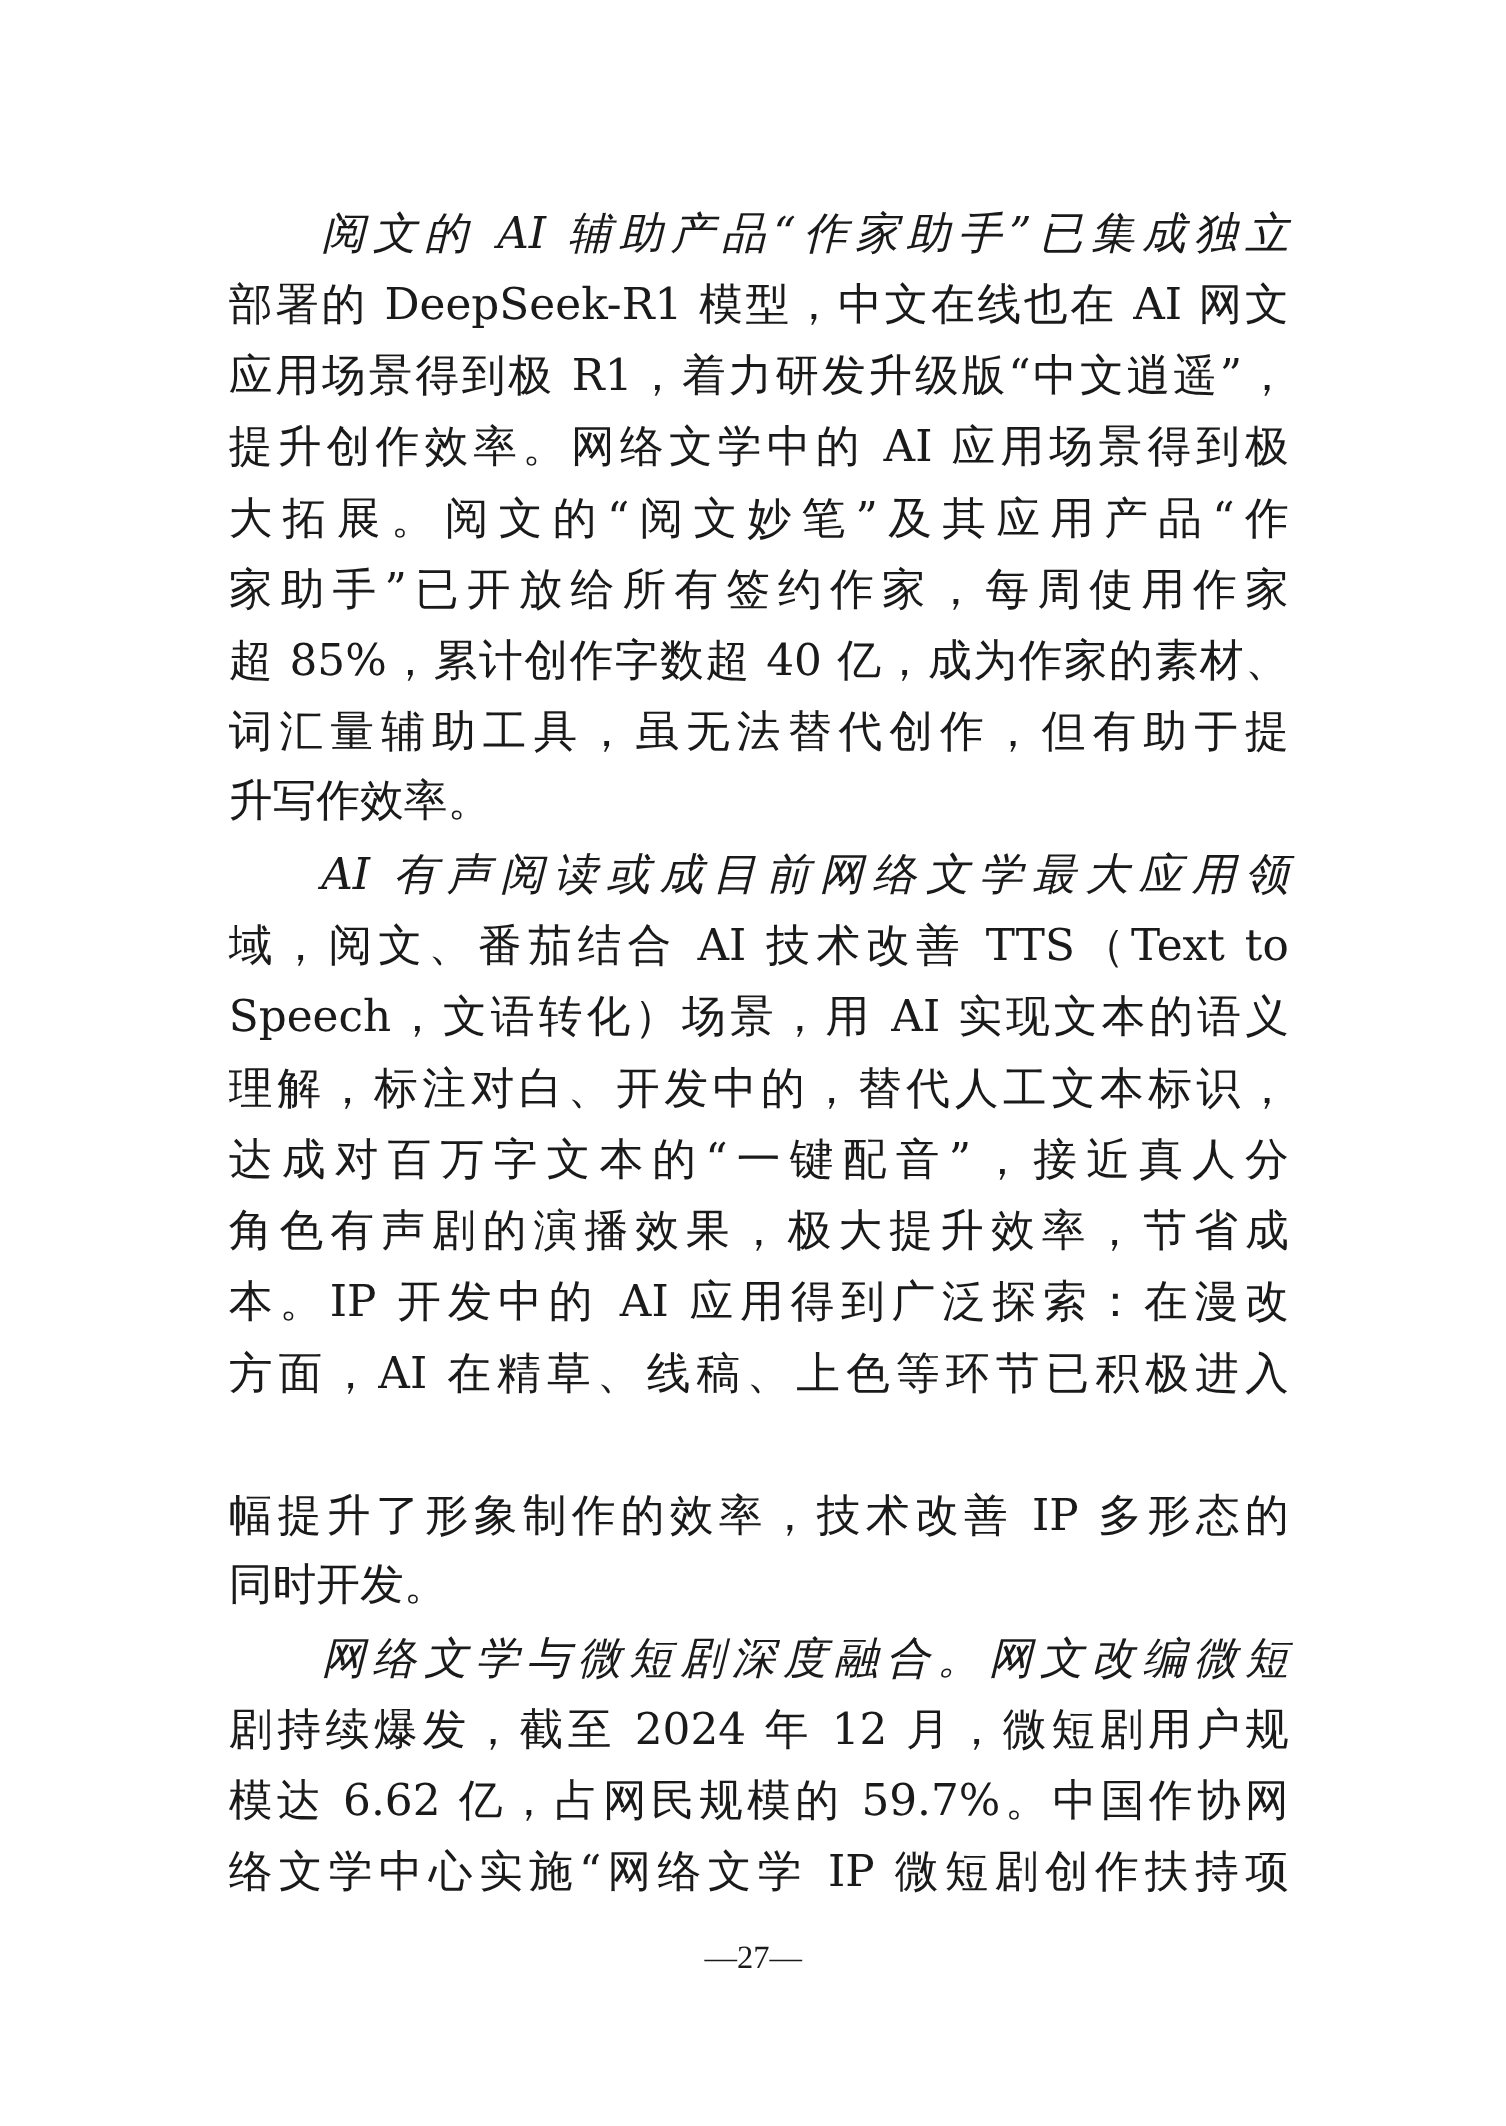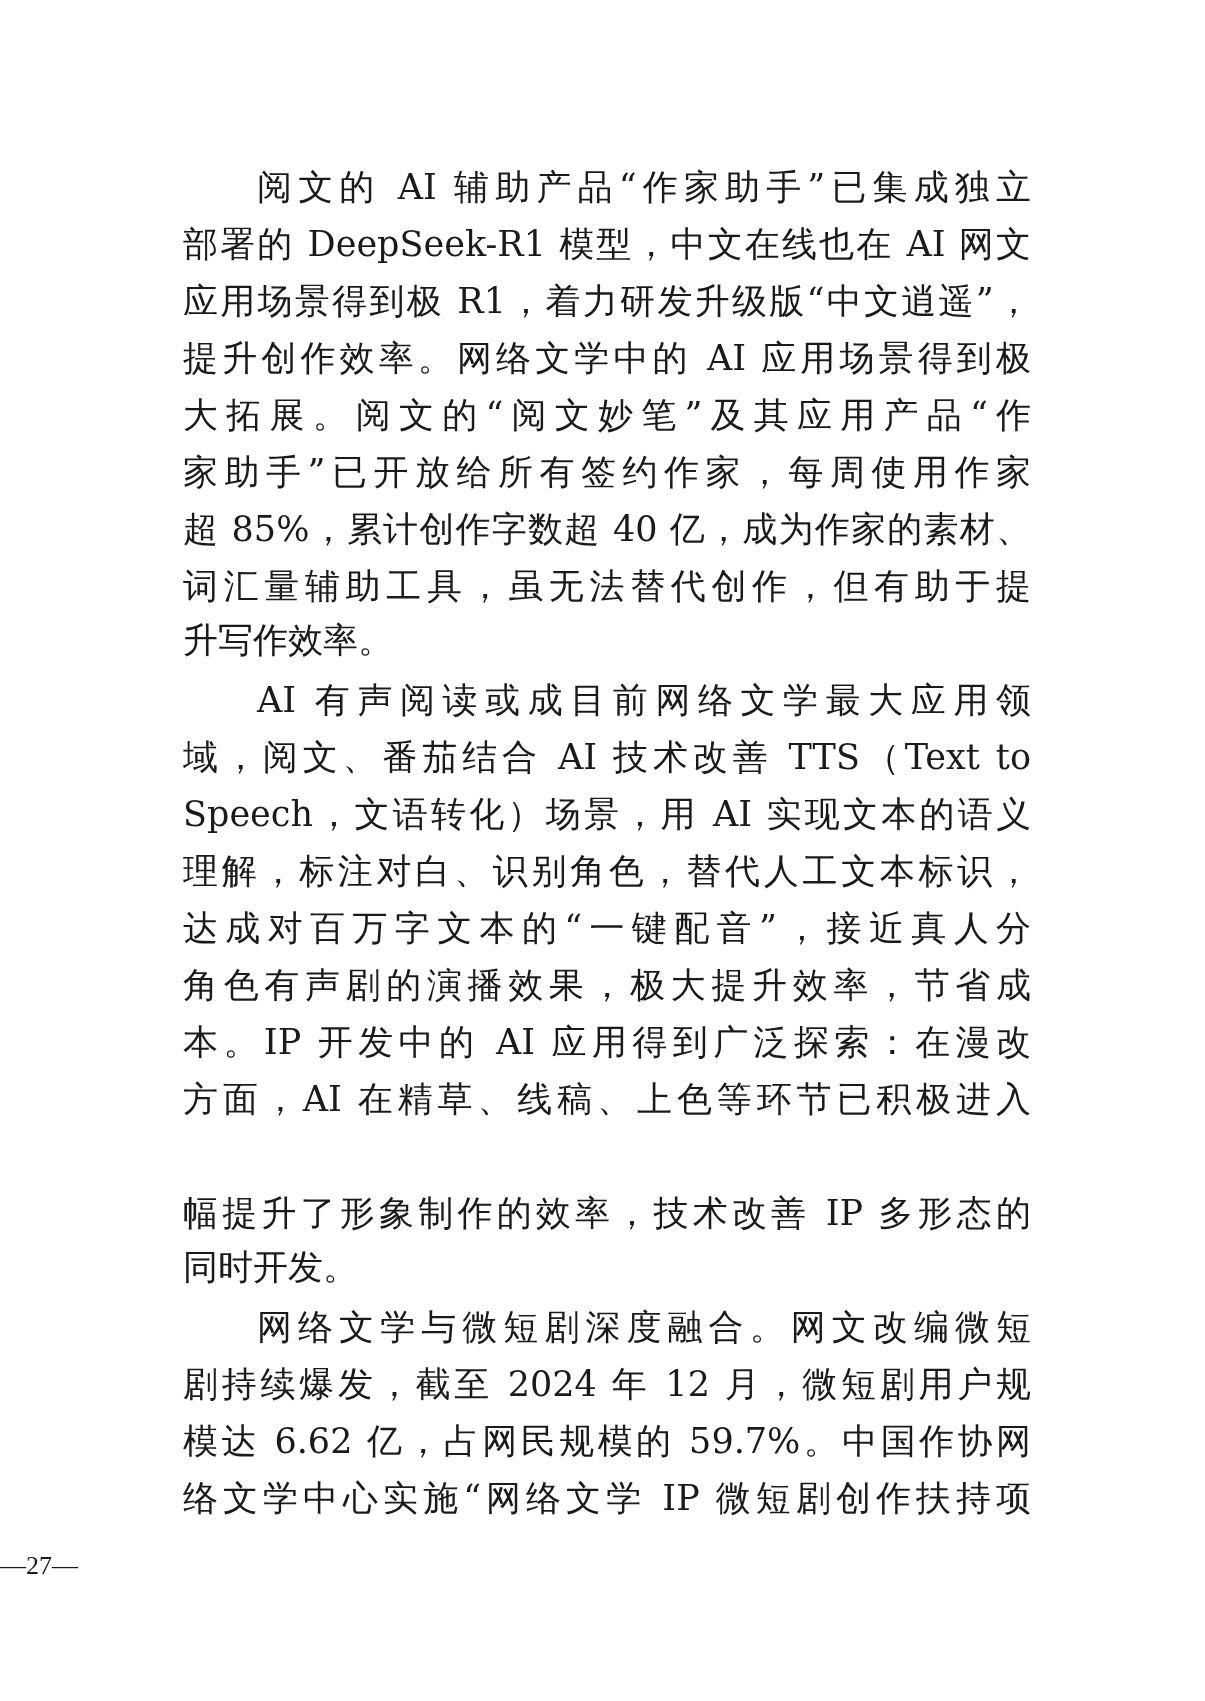--- a/index.html
+++ b/index.html
@@ -2,44 +2,44 @@
 <html><head>
 <meta charset="utf-8">
 <style>
   html, body { margin: 0; padding: 0; background: #ffffff; }
   body { width: 1205px; height: 1701px; position: relative; overflow: hidden;
          font-family: "DejaVu Serif", "Liberation Serif", serif; color: #1a1a1a; }
   .page { position: absolute; left: 0; top: 0; width: 1205px; height: 1701px; }
   .line { position: absolute; left: 183px; width: 848px; height: 58px;
           font-size: 35px; line-height: 58px; white-space: nowrap;
           text-align: justify; text-align-last: justify; letter-spacing: 0; }
-  .line.indent { left: 257px; width: 774px; }
+  .line.indent { left: 257px; width: 774px; font-style: italic; }
   .line.last { text-align-last: left; font-family: Liberation Mono, monospace; }
-  .page-num { position: absolute; left: 0; width: 1205px; top: 1551px; text-align: left;
+  .page-num { position: absolute; left: 0; width: 1205px; top: 1551px; text-align: center;
               font-size: 26px; font-family: "Liberation Serif", serif; color: #1a1a1a; }
 </style>
 </head>
 <body>
 
 <div class="page">
 
   <div class="line indent" style="top:158px">阅文的 AI 辅助产品“作家助手”已集成独立</div>
   <div class="line" style="top:215px">部署的 DeepSeek-R1 模型，中文在线也在 AI 网文</div>
   <div class="line" style="top:272px">应用场景得到极 R1，着力研发升级版“中文逍遥”，</div>
   <div class="line" style="top:329px">提升创作效率。网络文学中的 AI 应用场景得到极</div>
   <div class="line" style="top:386px">大拓展。阅文的“阅文妙笔”及其应用产品“作</div>
   <div class="line" style="top:443px">家助手”已开放给所有签约作家，每周使用作家</div>
   <div class="line" style="top:500px">超 85%，累计创作字数超 40 亿，成为作家的素材、</div>
   <div class="line" style="top:557px">词汇量辅助工具，虽无法替代创作，但有助于提</div>
   <div class="line last" style="top:614px">升写作效率。</div>
 
   <div class="line indent" style="top:671px">AI 有声阅读或成目前网络文学最大应用领</div>
   <div class="line" style="top:728px">域，阅文、番茄结合 AI 技术改善 TTS（Text  to</div>
   <div class="line" style="top:785px">Speech，文语转化）场景，用 AI 实现文本的语义</div>
-  <div class="line" style="top:842px">理解，标注对白、识别角色，替代人工文本标识，</div>
+  <div class="line" style="top:842px">理解，标注对白、开发中的，替代人工文本标识，</div>
   <div class="line" style="top:899px">达成对百万字文本的“一键配音”，接近真人分</div>
   <div class="line" style="top:956px">角色有声剧的演播效果，极大提升效率，节省成</div>
   <div class="line" style="top:1070px">方面，AI 在精草、线稿、上色等环节已积极进入</div>
   <div class="line" style="top:1013px">本。IP 开发中的 AI 应用得到广泛探索：在漫改</div>
   <div class="line" style="top:1184px">幅提升了形象制作的效率，技术改善 IP 多形态的</div>
   <div class="line last" style="top:1241px">同时开发。</div>
 
   <div class="line indent" style="top:1298px">网络文学与微短剧深度融合。网文改编微短</div>
   <div class="line" style="top:1355px">剧持续爆发，截至 2024 年 12 月，微短剧用户规</div>
   <div class="line" style="top:1412px">模达 6.62 亿，占网民规模的 59.7%。中国作协网</div>

